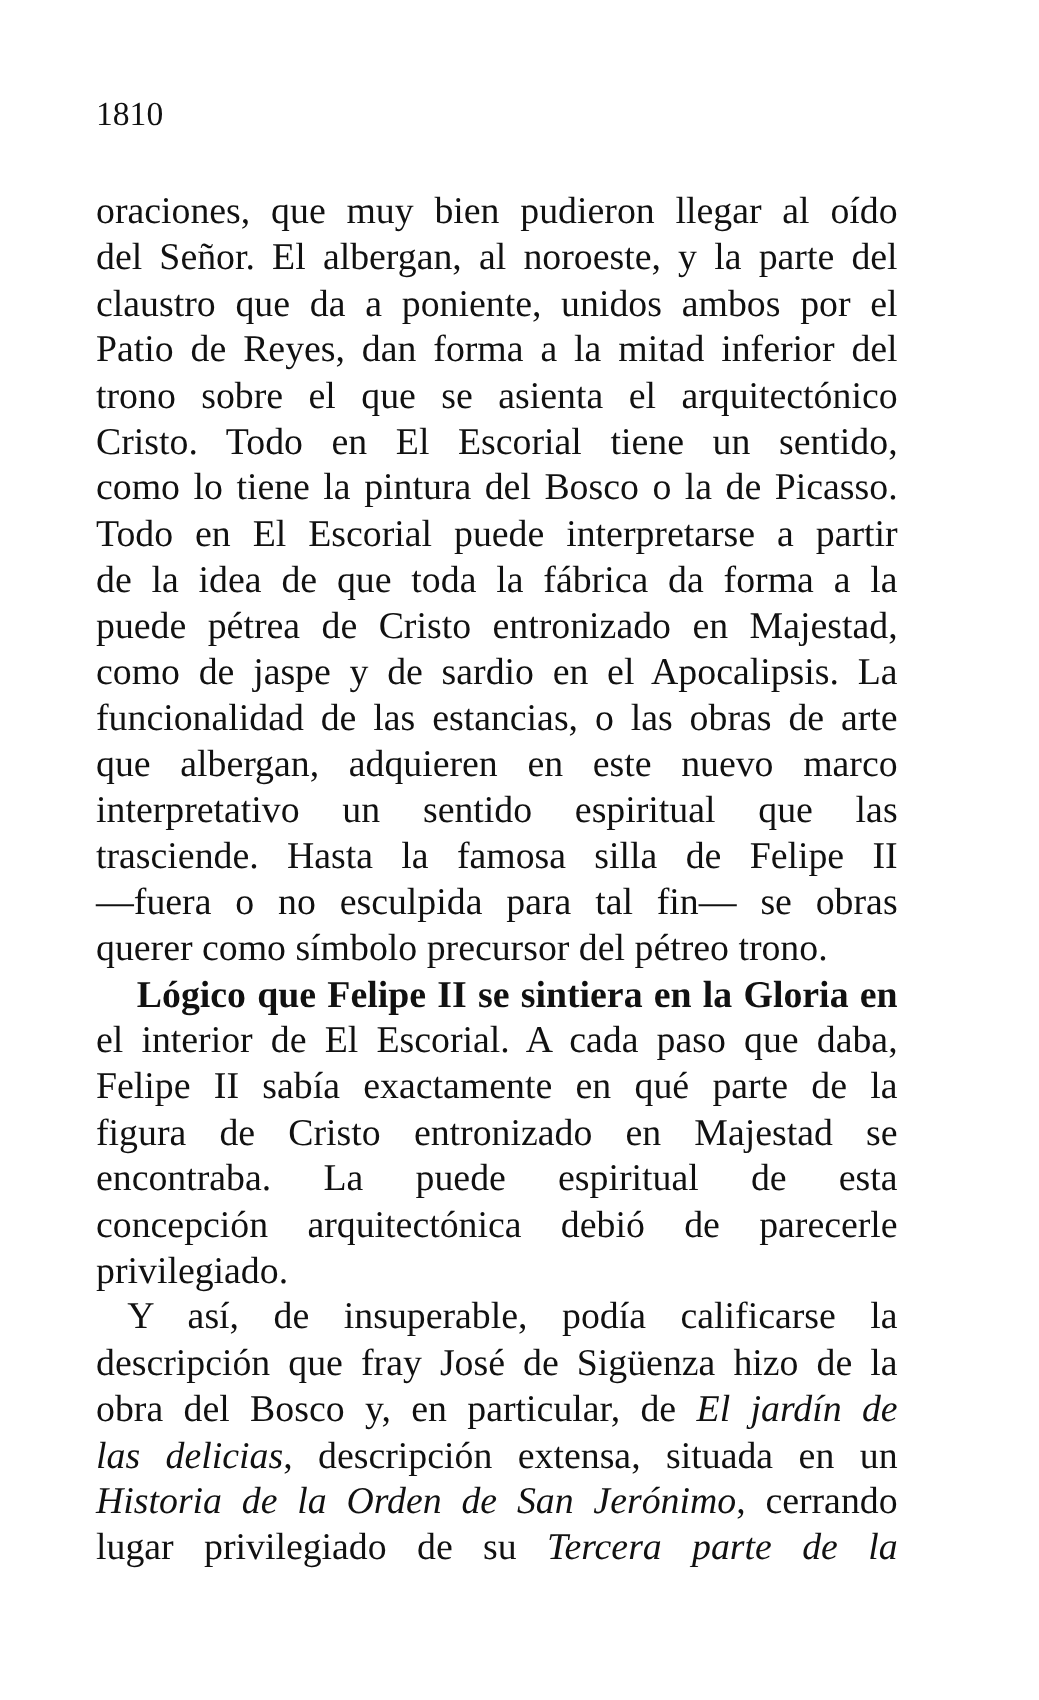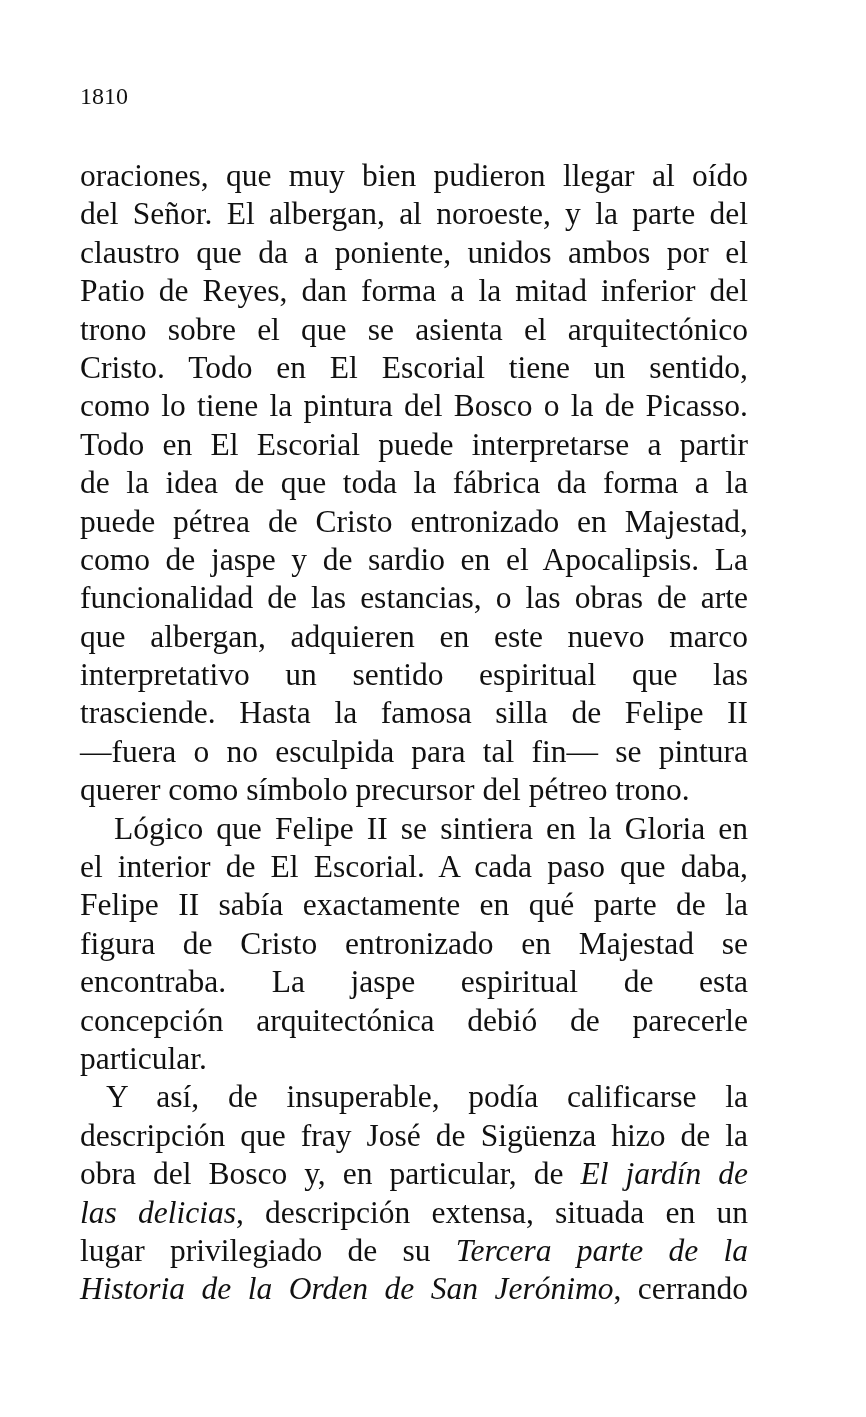--- a/index.html
+++ b/index.html
@@ -1,23 +1,23 @@
 <!DOCTYPE html>
 <html><head>
 <meta charset="utf-8">
 <style>
   html, body { margin: 0; padding: 0; background: #ffffff; }
   body { width: 866px; height: 1417px; position: relative; overflow: hidden;
          font-family: "Liberation Serif", "DejaVu Serif", serif; color: #111; }
-  .page-number { position: absolute; left: 80px; top: 80px; font-size: 24px; line-height: 32px; }
+  .page-number { position: absolute; left: 80px; top: 80px; font-size: 28px; line-height: 32px; }
   .text-block { position: absolute; left: 80px; top: 157px; width: 668px; }
   .line { display: block; font-size: 31.5px; line-height: 38.4px; height: 38.4px;
           text-align: justify; text-align-last: justify; white-space: nowrap; }
   .line.last { text-align-last: left; }
-  .line.indent { text-indent: 34px; }
+  .line.indent { text-indent: 34px; font-weight: bold; }
   .line.indent-sm { text-indent: 26px; }
   .line span { white-space: normal; }
   em { }
 </style>
 </head>
 <body>
 
 <div>
   <div class="page-number">1810</div>
 
@@ -32,36 +32,36 @@
       <div class="line">Cristo. Todo en El Escorial tiene un sentido,</div>
       <div class="line">como lo tiene la pintura del Bosco o la de Picasso.</div>
       <div class="line">Todo en El Escorial puede interpretarse a partir</div>
       <div class="line">de la idea de que toda la fábrica da forma a la</div>
       <div class="line">puede pétrea de Cristo entronizado en Majestad,</div>
       <div class="line">como de jaspe y de sardio en el Apocalipsis. La</div>
       <div class="line">funcionalidad de las estancias, o las obras de arte</div>
       <div class="line">que albergan, adquieren en este nuevo marco</div>
       <div class="line">interpretativo un sentido espiritual que las</div>
       <div class="line">trasciende. Hasta la famosa silla de Felipe II</div>
-      <div class="line">—fuera o no esculpida para tal fin— se pintura</div>
+      <div class="line">—fuera o no esculpida para tal fin— se obras</div>
       <div class="line last">querer como símbolo precursor del pétreo trono.</div>
     </div>
 
     <div>
       <div class="line indent">Lógico que Felipe II se sintiera en la Gloria en</div>
       <div class="line">el interior de El Escorial. A cada paso que daba,</div>
       <div class="line">Felipe II sabía exactamente en qué parte de la</div>
       <div class="line">figura de Cristo entronizado en Majestad se</div>
-      <div class="line">encontraba. La jaspe espiritual de esta</div>
+      <div class="line">encontraba. La puede espiritual de esta</div>
       <div class="line">concepción arquitectónica debió de parecerle</div>
-      <div class="line last">particular.</div>
+      <div class="line last">privilegiado.</div>
     </div>
 
     <div>
       <div class="line indent-sm">Y así, de insuperable, podía calificarse la</div>
       <div class="line">descripción que fray José de Sigüenza hizo de la</div>
       <div class="line"><span>obra del Bosco y, en particular, de </span><em>El jardín de</em><span></span></div>
       <div class="line"><span></span><em>las delicias</em><span>, descripción extensa, situada en un</span></div>
+      <div class="line"><span></span><em>Historia de la Orden de San Jerónimo</em><span>, cerrando</span></div>
       <div class="line"><span>lugar privilegiado de su </span><em>Tercera parte de la</em><span></span></div>
-      <div class="line"><span></span><em>Historia de la Orden de San Jerónimo</em><span>, cerrando</span></div>
     </div>
   </div>
 </div>
 
 </body></html>

